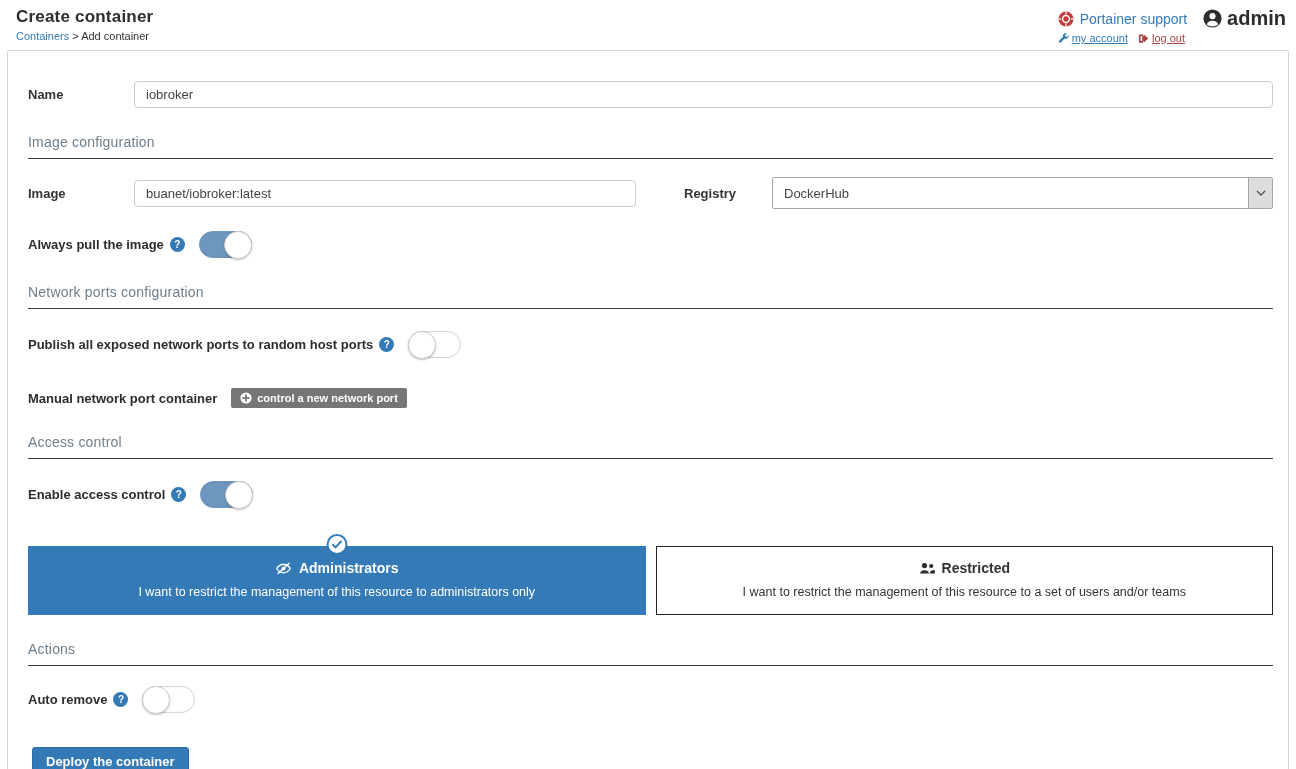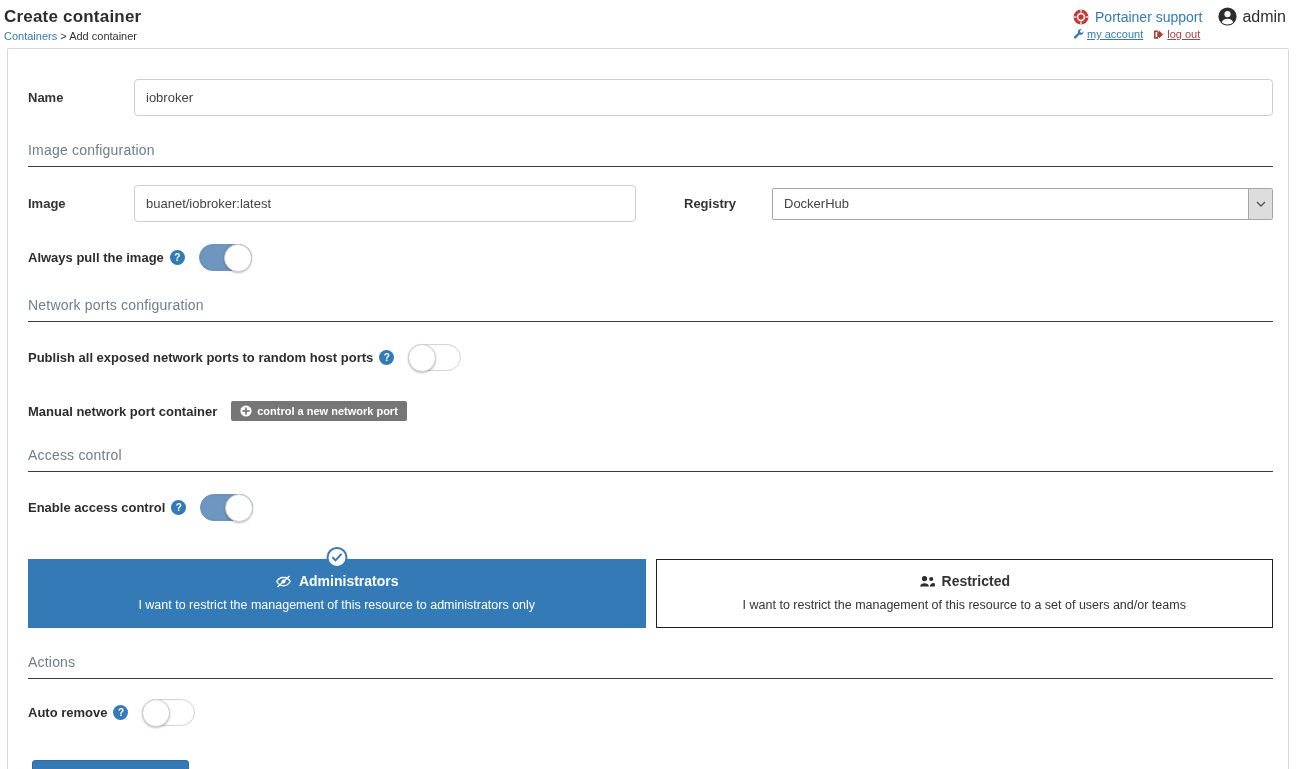--- a/index.html
+++ b/index.html
@@ -1,37 +1,37 @@
 <!DOCTYPE html>
 <html><head>
 <meta charset="utf-8">
 <style>
   * { box-sizing: border-box; }
   html,body { margin:0; padding:0; background:#fff; font-family:"Liberation Sans",sans-serif; color:#333; }
 
   
-  .page-header { display:flex; justify-content:space-between; align-items:flex-start; padding:7px 10px 2px 4px; }
+  .page-header { display:flex; justify-content:space-between; align-items:flex-start; padding:7px 10px 2px 16px; }
   .page-title { font-size:17px; font-weight:bold; color:#2d2d2d; margin:0 0 3px 0; letter-spacing:.2px; }
   .breadcrumb { font-size:11px; color:#333; }
   .breadcrumb a { color:#337ab7; text-decoration:none; cursor:pointer; }
   .header-right { text-align:right; }
   .header-right-top { display:flex; align-items:center; gap:16px; justify-content:flex-end; }
   .support-link { display:inline-flex; align-items:flex-end; gap:6px; color:#337ab7; font-size:14px; font-weight:500; cursor:pointer; }
-  .user-chip { display:inline-flex; align-items:center; gap:5px; font-size:16px; font-weight:normal; color:#2d2d2d; }
+  .user-chip { display:inline-flex; align-items:center; gap:5px; font-size:20px; font-weight:bold; color:#2d2d2d; }
   .header-links { margin-top:2px; font-size:11px; display:flex; gap:10px; align-items:center; }
   .link-account { color:#337ab7; text-decoration:underline; display:inline-flex; align-items:center; gap:3px; cursor:pointer; }
   .link-logout { color:#a94442; text-decoration:underline; display:inline-flex; align-items:center; gap:3px; cursor:pointer; }
 
   
   .panel { margin:4px 7px 3px 7px; border:1px solid #d6d6d6; border-radius:2px; background:#fff; padding:20px 15px 34px 20px; min-height:700px; }
 
   .form-section-title { margin-top:26px; padding-bottom:8px; border-bottom:1px solid #3a3a3a; color:#6e7e8b; font-size:14px; letter-spacing:.2px; }
   .form-row { display:flex; align-items:center; margin-top:18px; }
   .col-label { width:106px; flex:none; font-size:13px; font-weight:bold; color:#333; }
-  .text-input { height:37px; border:1px solid #ccc; border-radius:4px; padding:5px 11px; font-size:13px; color:#444; font-family:"Liberation Sans",sans-serif; outline:none; width:100%; }
+  .text-input { height:27px; border:1px solid #ccc; border-radius:4px; padding:5px 11px; font-size:13px; color:#444; font-family:"Liberation Sans",sans-serif; outline:none; width:100%; }
   .name-input-wrap { flex:1; }
   .image-input-wrap { width:502px; }
   .registry-label { margin-left:48px; width:88px; flex:none; font-size:13px; font-weight:bold; }
   .select-wrap { flex:1; position:relative; display:flex; align-items:stretch; height:32px; border:1px solid #a6a6a6; border-radius:2px; background:#fff; cursor:pointer; }
   .select-value { flex:1; display:flex; align-items:center; padding:0 11px; font-size:13px; color:#444; }
   .select-arrow { width:24px; flex:none; background:#ddd; border-left:1px solid #a6a6a6; display:flex; align-items:center; justify-content:center; }
 
   
   .toggle-row { display:flex; align-items:center; margin-top:22px; }
   .toggle-label { font-size:13px; font-weight:bold; color:#2d2d2d; }

